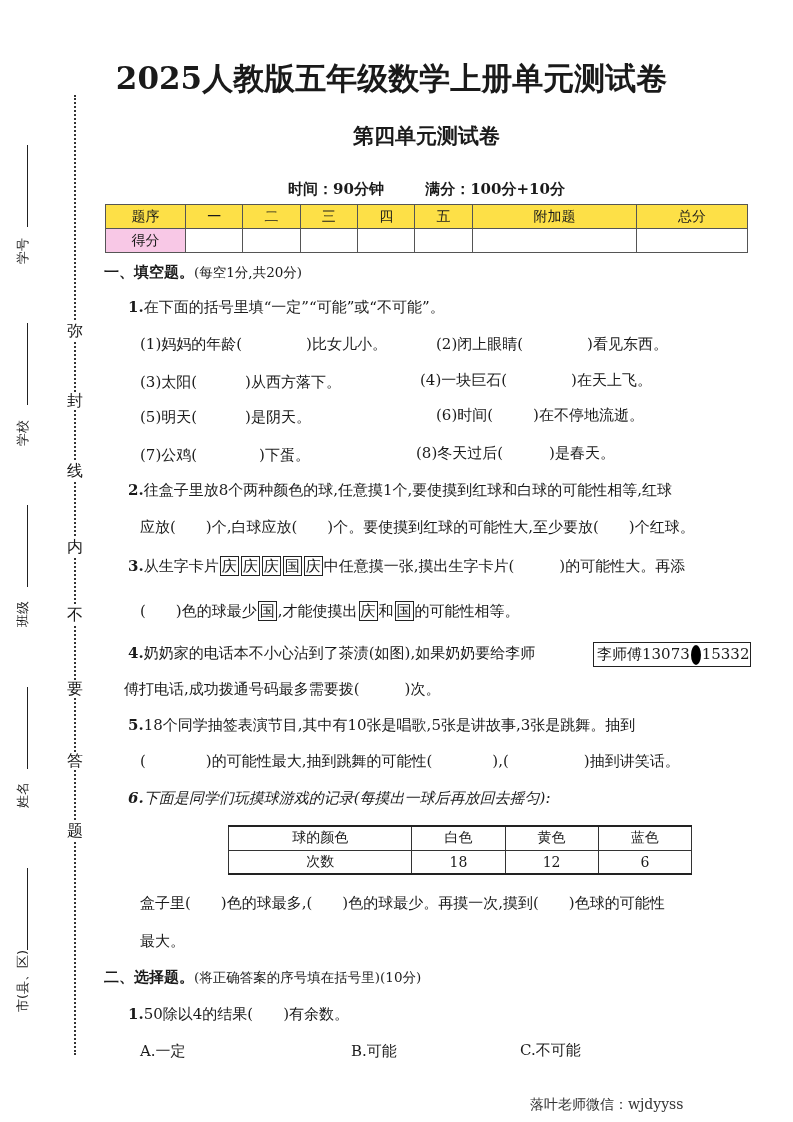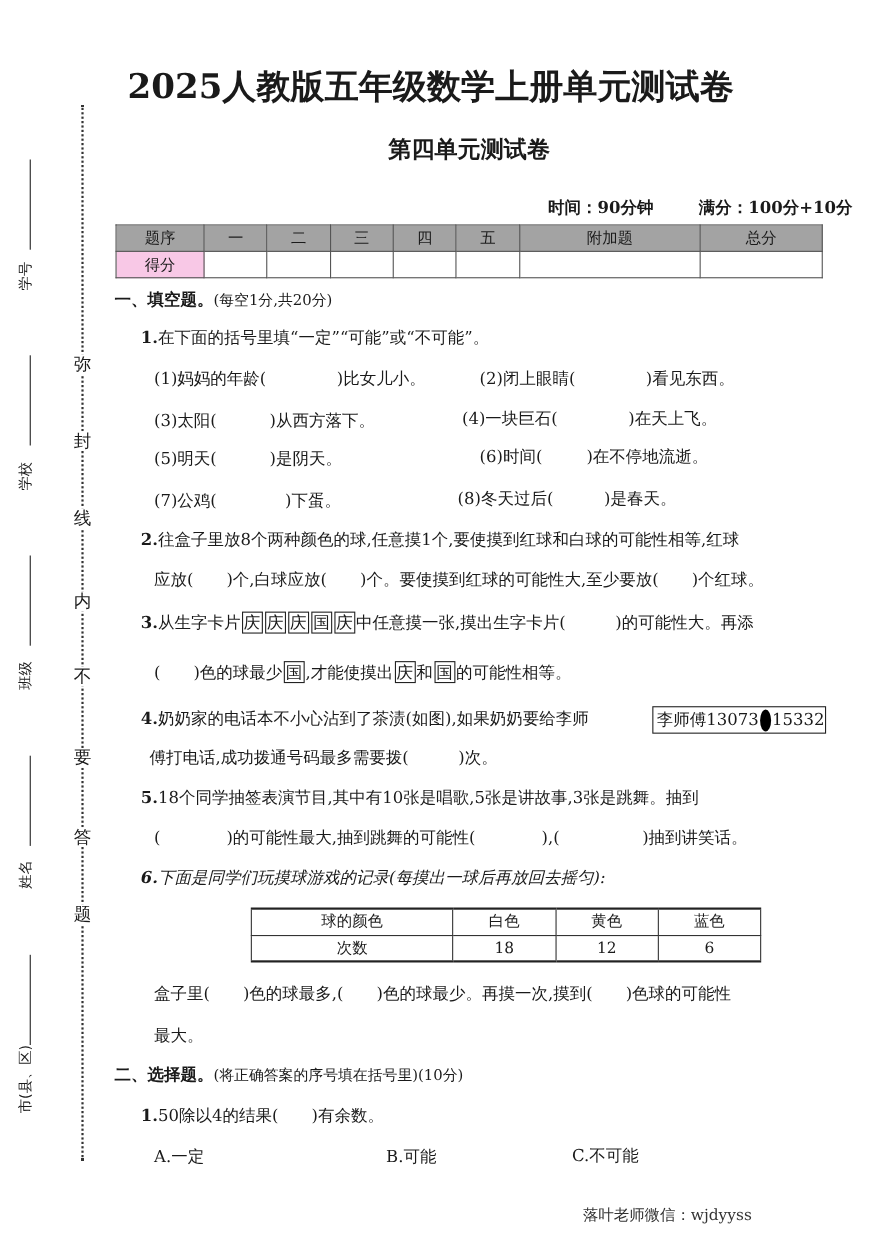--- a/index.html
+++ b/index.html
@@ -1,26 +1,26 @@
 <!DOCTYPE html>
 <html><head>
 <meta charset="utf-8">
 <style>
   * { margin: 0; padding: 0; box-sizing: border-box; }
   html, body { width: 793px; height: 1122px; background: #ffffff; overflow: hidden; }
   body { position: relative; font-family: "DejaVu Serif", "Liberation Serif", serif; color: #1a1a1a; }
 
   .main-title { position: absolute; left: 0; width: 783px; top: 58px; text-align: center; font-size: 31px; font-weight: bold; letter-spacing: 0px; font-family: "DejaVu Serif", serif; }
   .sub-title { position: absolute; left: 0; width: 793px; top: 122px; text-align: center; font-size: 21px; font-weight: bold; padding-left: 60px; }
-  .exam-info { position: absolute; top: 180px; left: 0; width: 793px; text-align: right; font-size: 15px; font-weight: bold; padding-left: 60px; }
+  .exam-info { position: absolute; top: 180px; left: 0; width: 793px; text-align: center; font-size: 15px; font-weight: bold; padding-left: 60px; }
   .exam-info span { margin: 0 18px; }
 
   table.score { position: absolute; left: 105px; top: 204px; width: 643px; border-collapse: collapse; font-size: 14px; }
   table.score td { border: 1px solid #555; height: 24px; text-align: center; font-family: "DejaVu Sans", sans-serif; }
-  table.score tr.head td { background: #a3a3a3; }
+  table.score tr.head td { background: #fde047; }
   table.score td.rowhead { background: #f8c8e6; width: 80px; }
 
   .line { position: absolute; font-size: 15px; white-space: nowrap; line-height: 20px; }
   .sec { font-weight: bold; }
   .sec .note { font-weight: normal; font-size: 13.5px; }
   .qn { font-weight: bold; }
   .blank { display: inline-block; }
   .card { display: inline-block; border: 1px solid #222; padding: 0 1px; line-height: 18px; margin: 0 1px; }
   .phone-box { position: absolute; left: 593px; top: 642px; width: 158px; height: 25px; border: 1px solid #222; font-size: 15px; line-height: 23px; padding-left: 3px; white-space: nowrap; }
   .stain { display: inline-block; width: 10px; height: 20px; background: #000; border-radius: 50%; vertical-align: middle; margin: 0 1px; }
@@ -119,21 +119,21 @@
 
 <div class="line" style="left:128px;top:556px;">
   <span class="qn">3.</span><span>从生字卡片</span><span class="card">庆</span><span class="card">庆</span><span class="card">庆</span><span class="card">国</span><span class="card">庆</span><span>中任意摸一张,摸出生字卡片(　　　)的可能性大。再添</span>
 </div>
 <div class="line" style="left:140px;top:601px;">
   <span>(　　)色的球最少</span><span class="card">国</span><span>,才能使摸出</span><span class="card">庆</span><span>和</span><span class="card">国</span><span>的可能性相等。</span>
 </div>
 
 <div class="line" style="left:128px;top:643px;"><span class="qn">4.</span><span>奶奶家的电话本不小心沾到了茶渍(如图),如果奶奶要给李师</span></div>
 <div class="phone-box"><span>李师傅</span><span>13073</span><span class="stain"></span><span>15332</span></div>
-<div class="line" style="left:136px;top:679px;">傅打电话,成功拨通号码最多需要拨(　　　)次。</div>
+<div class="line" style="left:124px;top:679px;">傅打电话,成功拨通号码最多需要拨(　　　)次。</div>
 
 <div class="line" style="left:128px;top:715px;"><span class="qn">5.</span><span>18个同学抽签表演节目,其中有10张是唱歌,5张是讲故事,3张是跳舞。抽到</span></div>
 <div class="line" style="left:140px;top:751px;">(　　　　)的可能性最大,抽到跳舞的可能性(　　　　),(　　　　　)抽到讲笑话。</div>
 
 <div class="line" style="left:128px;top:788px;font-style:italic;"><span class="qn">6.</span><span>下面是同学们玩摸球游戏的记录(每摸出一球后再放回去摇匀):</span></div>
 
 <table class="balls">
   <tbody>
       <tr>
     <td>球的颜色</td>

